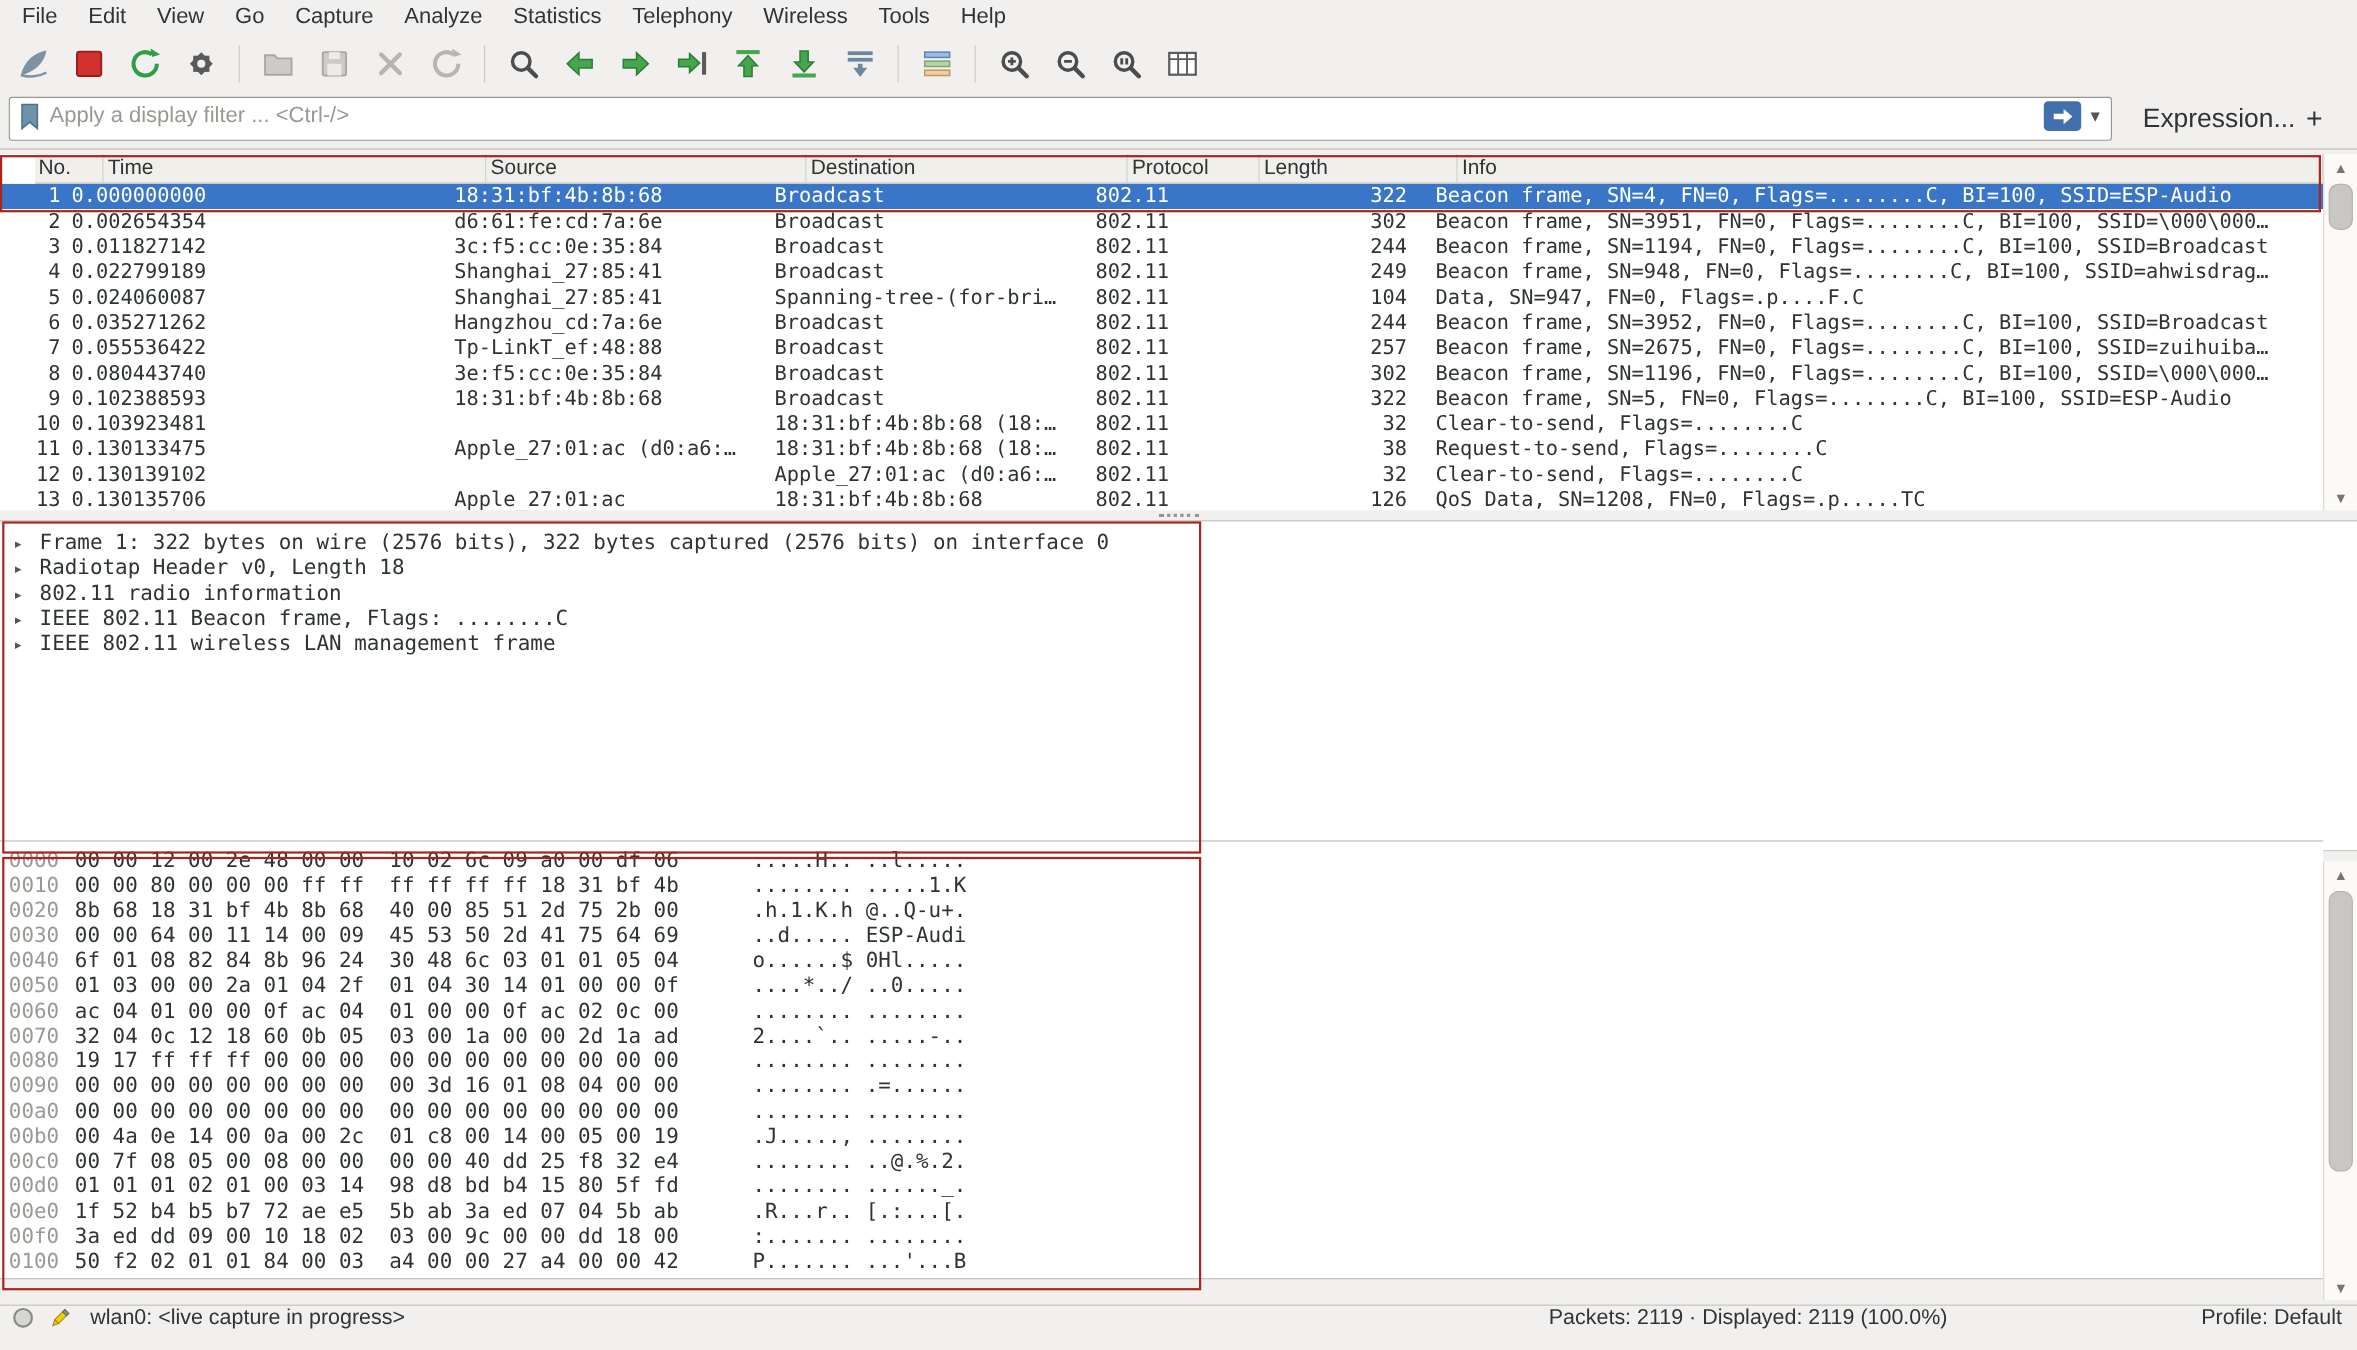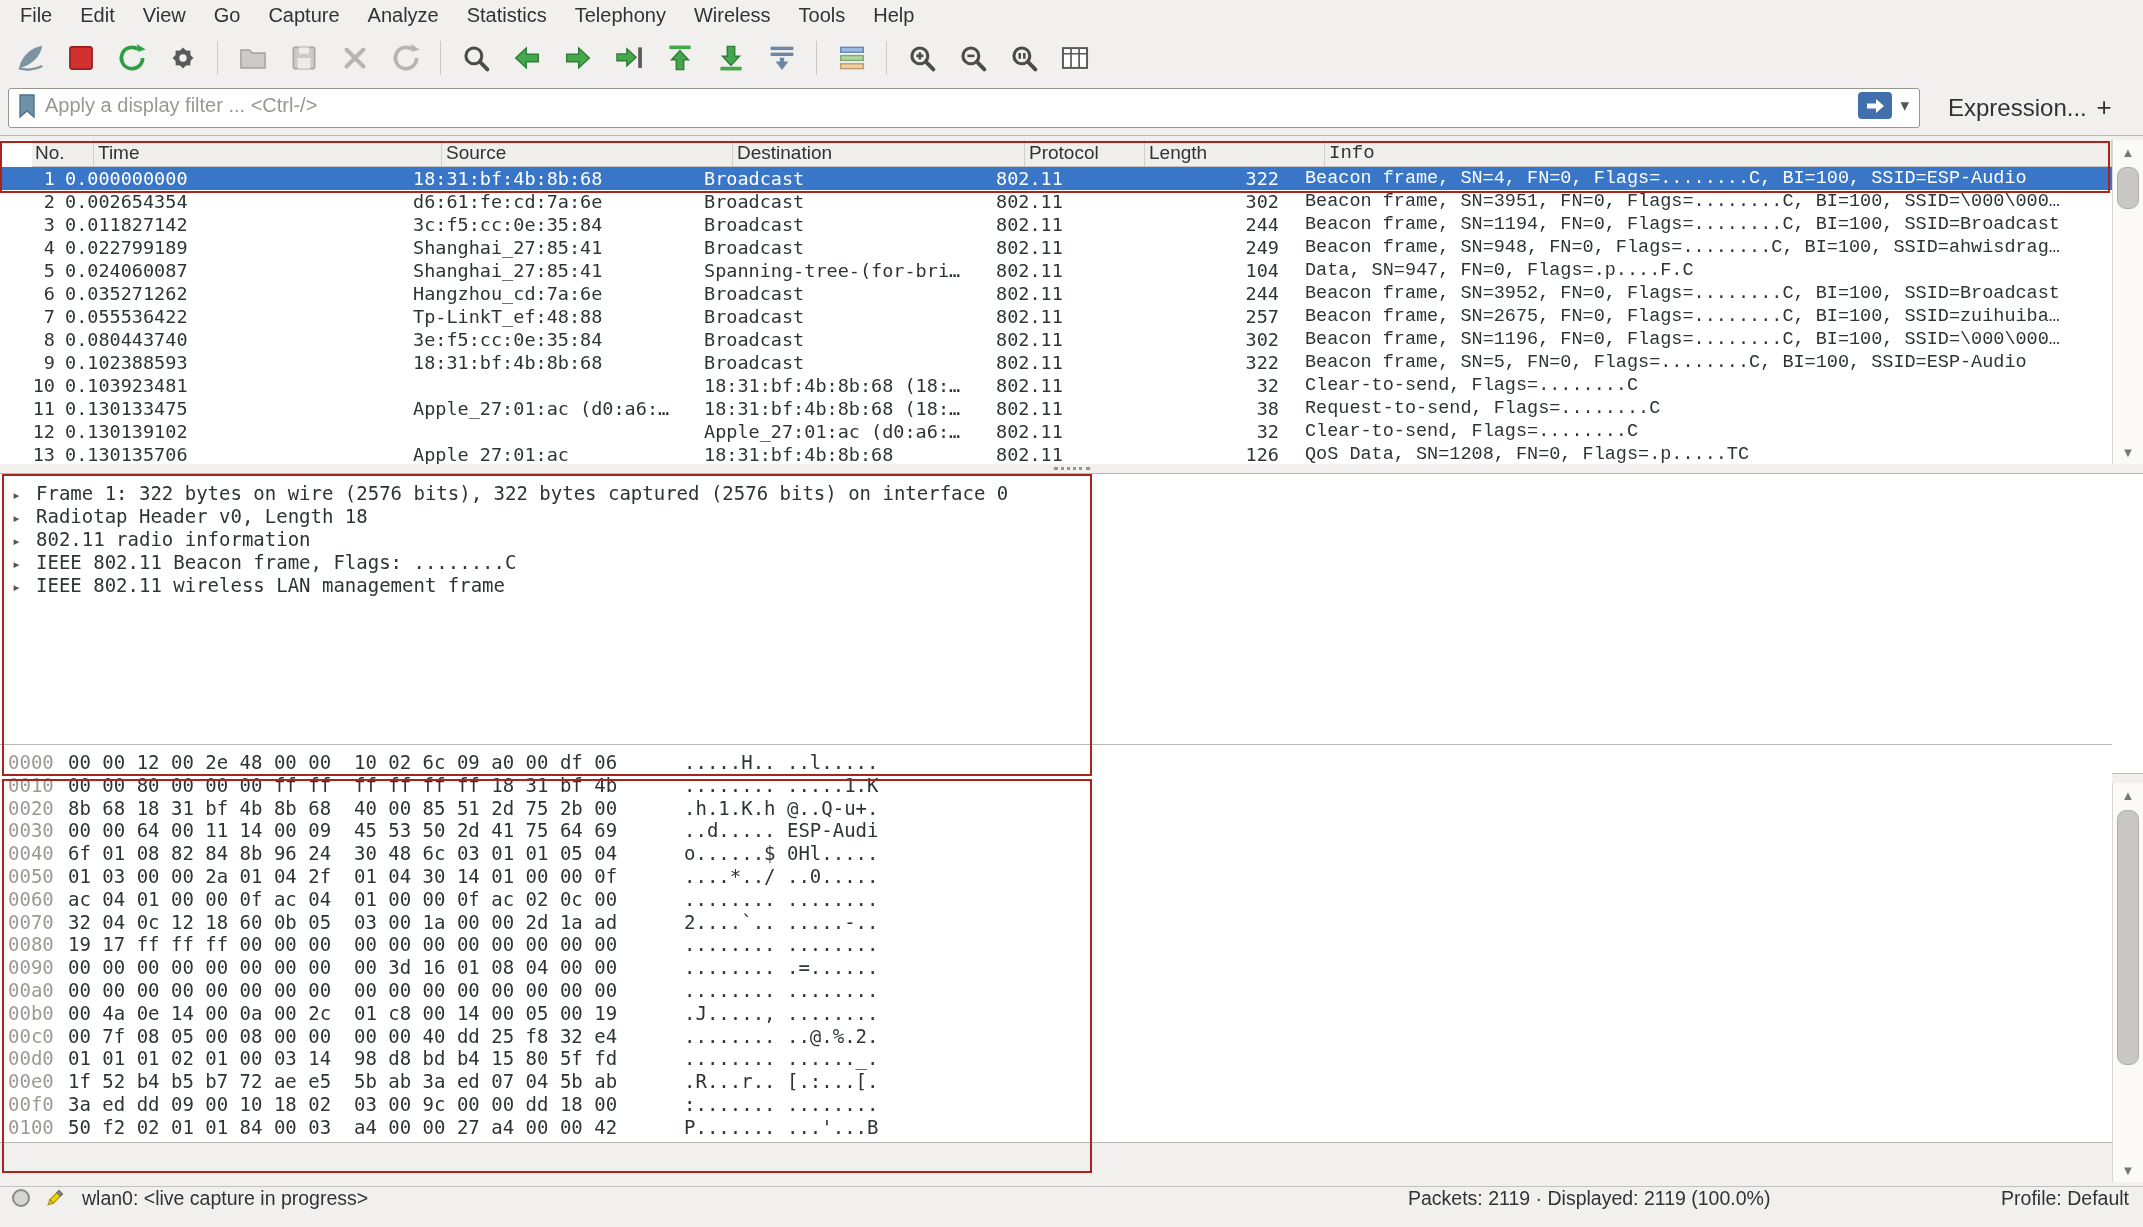--- a/index.html
+++ b/index.html
@@ -36,39 +36,39 @@
   .pl-body{height:297px;overflow:hidden;}
   .prow{display:flex;height:23px;line-height:23px;font-family:"DejaVu Sans Mono",monospace;font-size:18.5px;white-space:pre;}
   .prow.selected{background:#3a76c8;color:#fff;}
   .prow .cell{overflow:hidden;white-space:pre;}
   .c-no{width:62px;text-align:right;padding-right:7px;flex:none;}
   .c-time{width:348px;padding-left:3px;flex:none;}
   .c-source{width:291px;padding-left:3px;flex:none;}
   .c-dest{width:292px;padding-left:3px;flex:none;}
   .c-proto{width:120px;padding-left:3px;flex:none;}
   .c-len{width:180px;text-align:right;padding-right:14px;flex:none;}
-  .c-info{flex:1;padding-left:12px;font-family:Liberation Mono, monospace;}
+  .c-info{flex:1;padding-left:12px;}
   .pl-header .c-no{justify-content:flex-start;padding-left:3px;text-align:left;}
   .pl-header .c-len{justify-content:flex-start;padding-right:0;text-align:left;}
 
   
   .splitter{position:absolute;left:0;width:2143px;height:9px;background:#f1f0ef;
             display:flex;align-items:center;justify-content:center;}
   .splitter .grip{width:36px;border-top:3px dotted #97958f;}
   #splitter1{top:464px;} #splitter2{top:774px;}
 
   
   .details{position:absolute;top:473px;left:0;width:2143px;height:301px;background:#fff;
            border-top:1px solid #bab8b4;border-bottom:1px solid #bab8b4;padding-top:8px;overflow:hidden;}
   .dline{height:23px;line-height:23px;font-family:"DejaVu Sans Mono",monospace;font-size:19px;
          padding-left:12px;white-space:pre;}
   .dline .tri{color:#555;font-size:15px;display:inline-block;width:24px;}
 
   
-  .hexpane{position:absolute;top:744px;left:0;width:2112px;height:399px;background:#fff;
+  .hexpane{position:absolute;top:764px;left:0;width:2112px;height:399px;background:#fff;
            border-top:1px solid #bab8b4;border-bottom:1px solid #bab8b4;padding-top:6px;overflow:hidden;}
   .hexline{height:22.8px;line-height:22.8px;font-family:"DejaVu Sans Mono",monospace;font-size:19px;
            white-space:pre;padding-left:8px;}
   .hexline .offset{display:inline-block;width:60px;color:#9a9994;}
   .hexline .hexbytes{display:inline-block;width:616px;}
 
   
   .vscroll{position:absolute;left:2112px;width:31px;background:#fbfaf9;border-left:1px solid #d8d6d2;}
   #scroll-list{top:140px;height:324px;} #scroll-hex{top:783px;height:399px;}
   .sb-btn{position:absolute;left:0;width:30px;height:24px;display:flex;align-items:center;justify-content:center;

